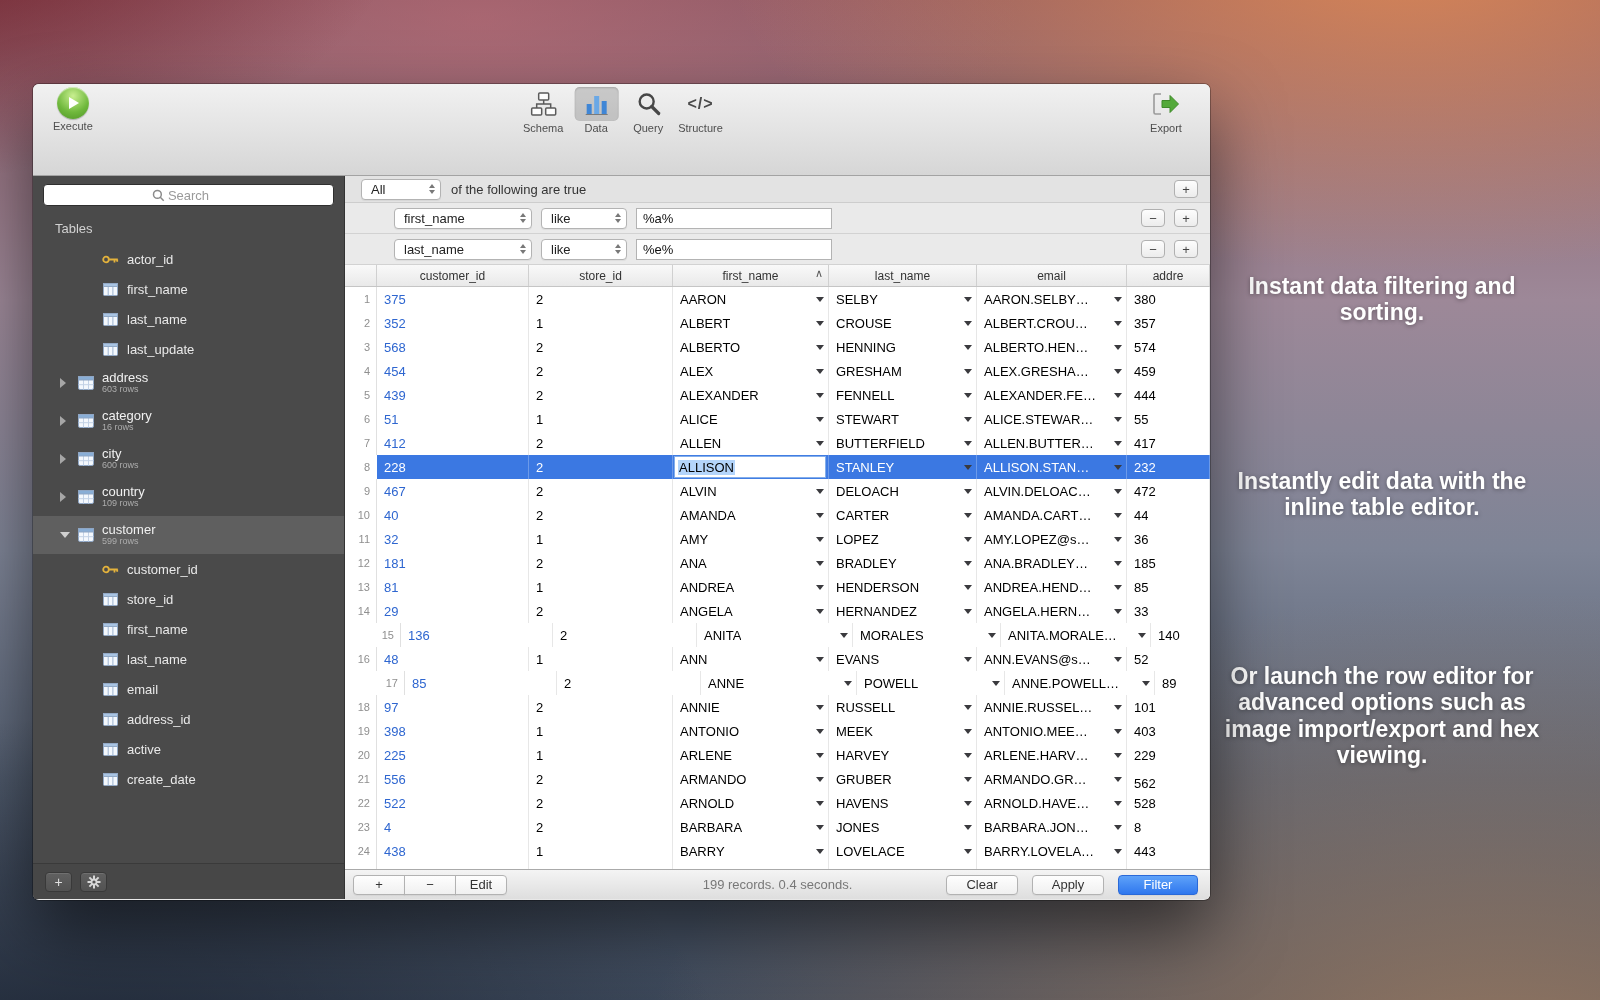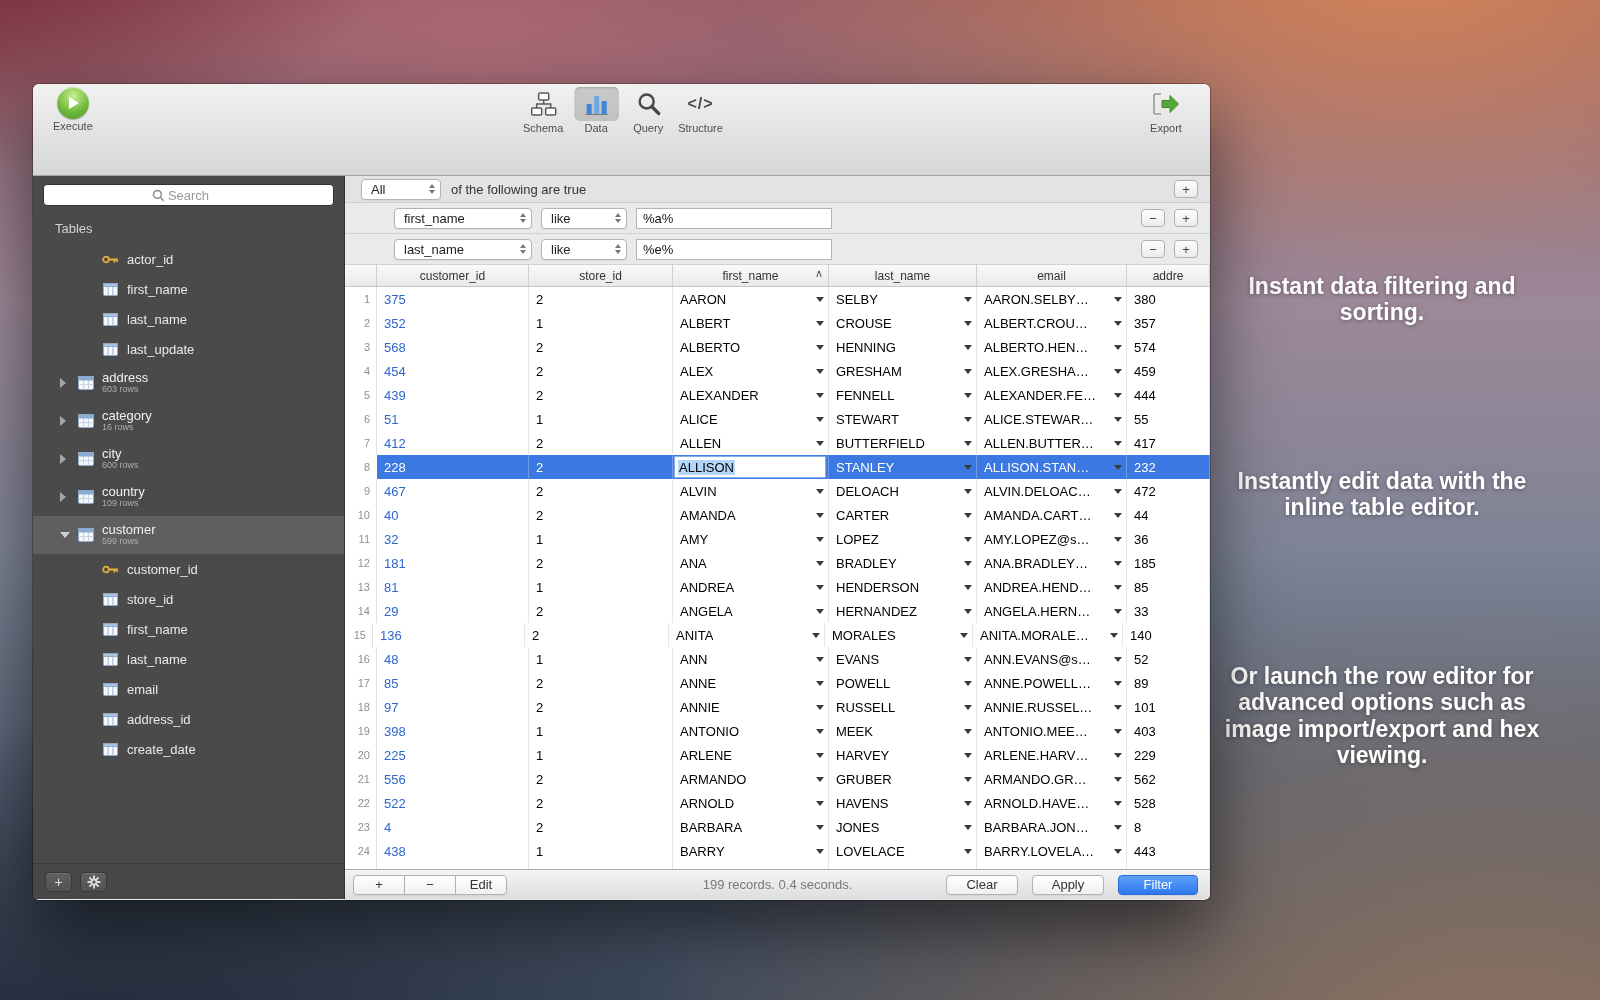--- a/index.html
+++ b/index.html
@@ -405,20 +405,30 @@
               <span class="cname">address_id</span>
             </div>
             <div class="tree-row col">
               <span class="icon">
                 <svg width="15" height="13" viewBox="0 0 15 13">
                   <rect x="0.5" y="0.5" width="14" height="12" rx="1" fill="#f4f8fd" stroke="#92a9c6"></rect>
                   <path d="M5.2 0.5v12M9.9 0.5v12" stroke="#9db4d0"></path>
                   <rect x="0.5" y="0.5" width="14" height="3" fill="#a9c4e2" stroke="#92a9c6"></rect>
                 </svg>
               </span>
+              <span class="cname">active</span>
+            </div>
+            <div class="tree-row col">
+              <span class="icon">
+                <svg width="15" height="13" viewBox="0 0 15 13">
+                  <rect x="0.5" y="0.5" width="14" height="12" rx="1" fill="#f4f8fd" stroke="#92a9c6"></rect>
+                  <path d="M5.2 0.5v12M9.9 0.5v12" stroke="#9db4d0"></path>
+                  <rect x="0.5" y="0.5" width="14" height="3" fill="#a9c4e2" stroke="#92a9c6"></rect>
+                </svg>
+              </span>
               <span class="cname">create_date</span>
             </div>
           </div>
         <div class="sidebar-bottom">
           <div class="sbtn">+</div>
           <div class="sbtn">
             <span style="display:flex;">
               <svg width="14" height="14" viewBox="0 0 14 14">
                   <g fill="#d8d8d8">
                     <rect x="6" y="0.5" width="2" height="13"></rect>
@@ -874,21 +884,21 @@
                 </div>
                 <div class="gcell" style="width: 150px;">
                   <span class="ctext">ANGELA.HERN…</span>
                   <span class="tri"></span>
                 </div>
                 <div class="gcell" style="width: 82px; flex: 1 1 0%;">
                   <span class="ctext">33</span>
                 </div>
               </div>
               <div class="gridrow">
-                <div class="gcell num" style="width: 28px; align-items: center;">
+                <div class="gcell num" style="width: 56px; align-items: center;">
                   <span class="ctext">15</span>
                 </div>
                 <div class="gcell link" style="width: 152px;">
                   <span class="ctext">136</span>
                 </div>
                 <div class="gcell" style="width: 144px;">
                   <span class="ctext">2</span>
                 </div>
                 <div class="gcell" style="width: 156px;">
                   <span class="ctext">ANITA</span>
@@ -926,21 +936,21 @@
                 </div>
                 <div class="gcell" style="width: 150px;">
                   <span class="ctext">ANN.EVANS@s…</span>
                   <span class="tri"></span>
                 </div>
                 <div class="gcell" style="width: 82px; flex: 1 1 0%;">
                   <span class="ctext">52</span>
                 </div>
               </div>
               <div class="gridrow">
-                <div class="gcell num" style="width: 32px;">
+                <div class="gcell num" style="width: 52px; margin-left: 8px;">
                   <span class="ctext">17</span>
                 </div>
                 <div class="gcell link" style="width: 152px;">
                   <span class="ctext">85</span>
                 </div>
                 <div class="gcell" style="width: 144px;">
                   <span class="ctext">2</span>
                 </div>
                 <div class="gcell" style="width: 156px;">
                   <span class="ctext">ANNE</span>
@@ -1051,21 +1061,21 @@
                   <span class="tri"></span>
                 </div>
                 <div class="gcell" style="width: 148px;">
                   <span class="ctext">GRUBER</span>
                   <span class="tri"></span>
                 </div>
                 <div class="gcell" style="width: 150px;">
                   <span class="ctext">ARMANDO.GR…</span>
                   <span class="tri"></span>
                 </div>
-                <div class="gcell" style="width: 82px; flex: 1 1 0%;">
+                <div class="gcell" style="width: 82px; flex: 1 1 0%; align-items: flex-end;">
                   <span class="ctext">562</span>
                 </div>
               </div>
               <div class="gridrow">
                 <div class="gcell num" style="width: 32px;">
                   <span class="ctext">22</span>
                 </div>
                 <div class="gcell link" style="width: 152px;">
                   <span class="ctext">522</span>
                 </div>

